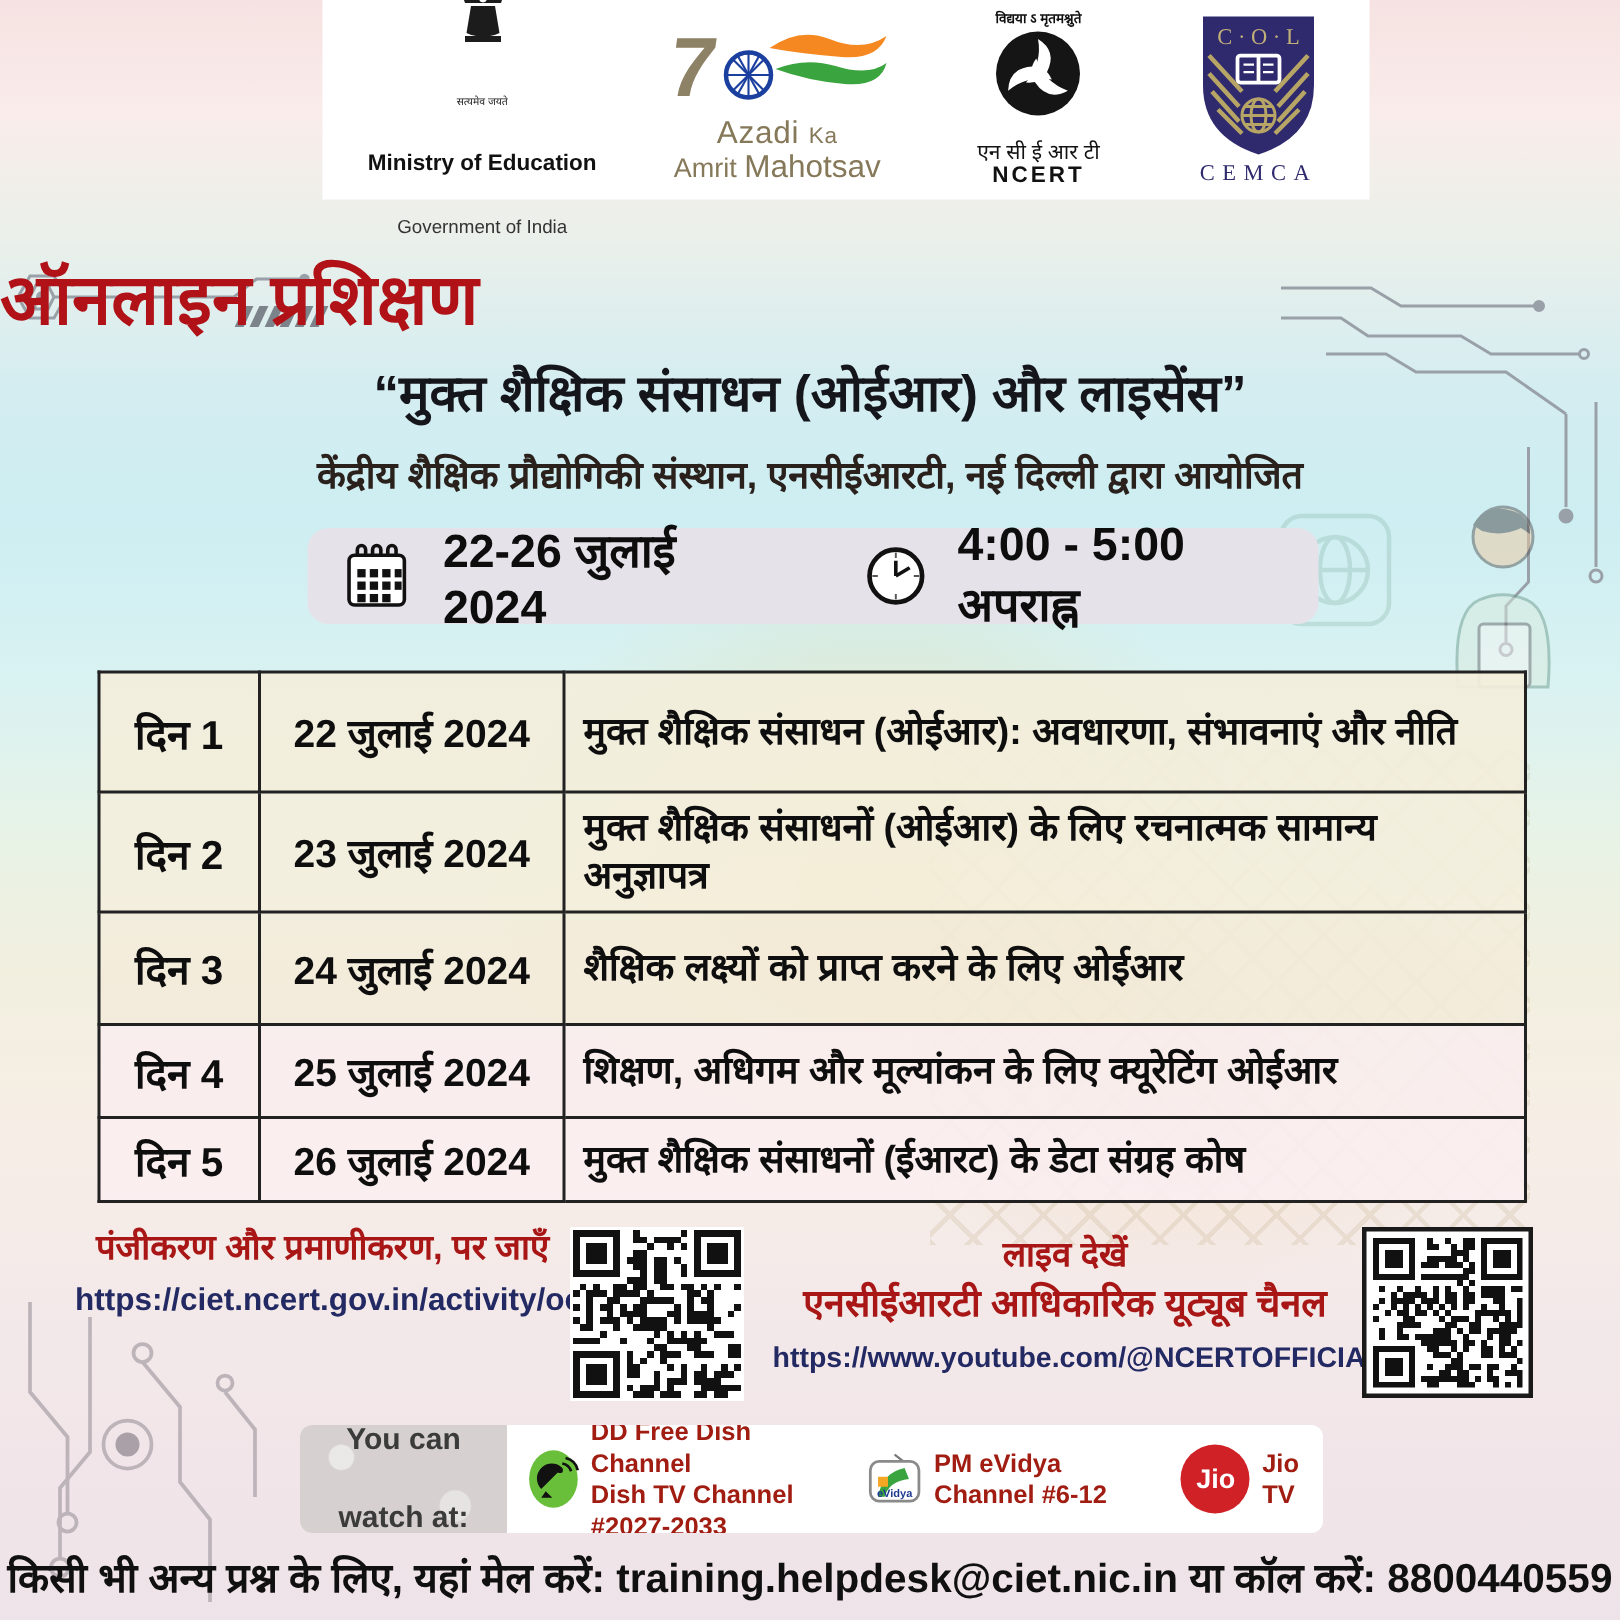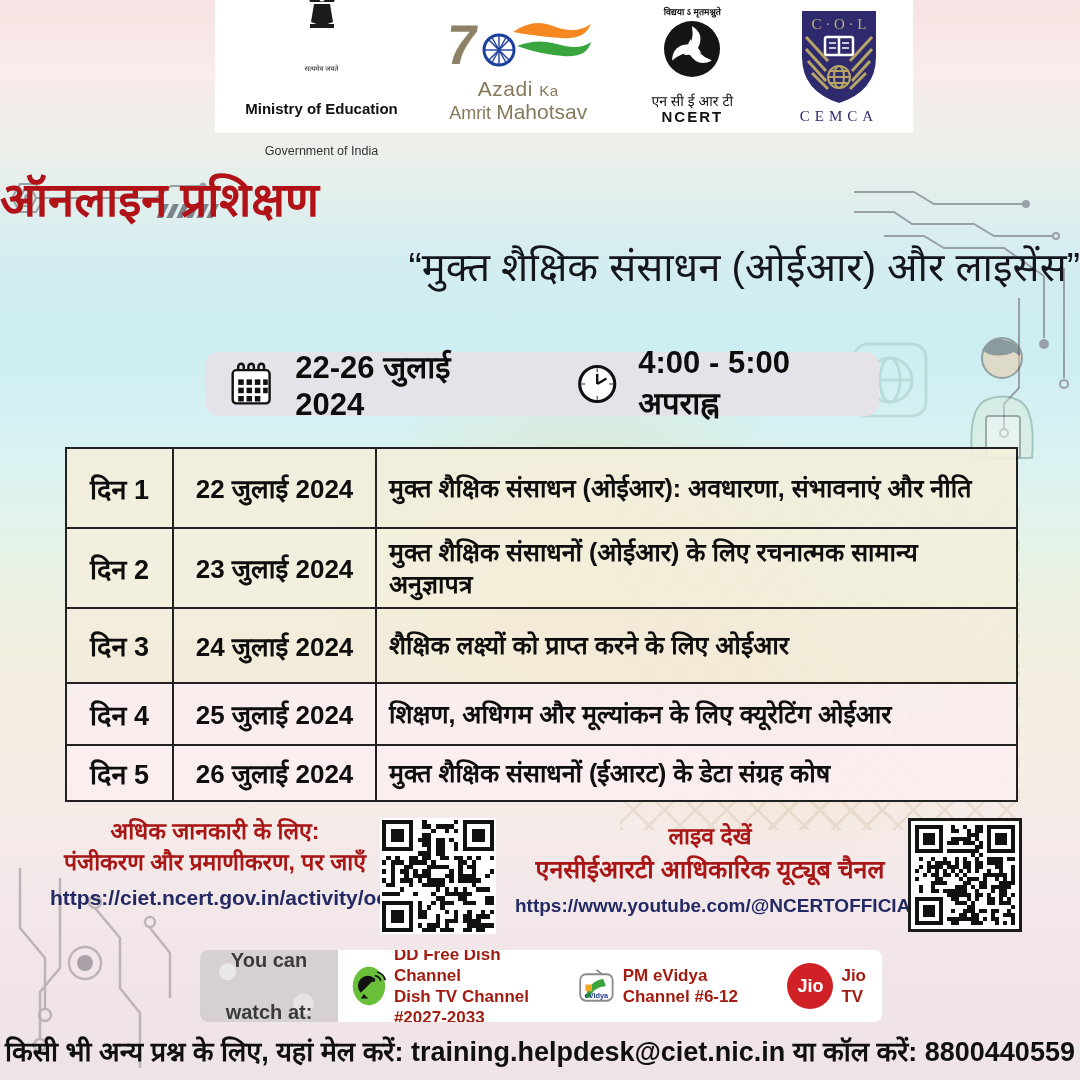--- a/index.html
+++ b/index.html
@@ -33,22 +33,22 @@
   .azadi-l1 .ka{font-size:15px;}
   .azadi-l2{font-size:18px;margin-top:2px;}
   .azadi-l2 .mahotsav{font-size:21px;margin-top:32px;}
   .ncert-motto{font-size:9px;color:#111;font-weight:700;}
   .ncert-hindi{font-size:14px;font-weight:400;color:#111;margin-top:14px;text-align:right;}
   .ncert-eng{font-size:15px;font-weight:700;color:#111;letter-spacing:2px;}
   .cemca-label{font-size:15px;color:#2f2a6e;letter-spacing:5px;margin-top:3px;font-family:"Liberation Serif","DejaVu Serif",serif;}
   
   .main-title{left:0;top:166px;width:100%;text-align:left;
     font-size:47px;font-weight:800;color:#b01217;}
-  .subtitle{left:0;top:238px;width:100%;text-align:right;
-    font-size:40px;font-weight:400;color:#15161c;}
+  .subtitle{left:0;top:238px;width:100%;text-align:center;
+    font-size:34px;font-weight:700;color:#15161c;}
   .organizer{left:0;top:298px;width:100%;text-align:center;
     font-size:25px;font-weight:700;color:#2a211d;}
   
   .schedule{left:205px;top:352px;width:674px;height:64px;background:#e6e2e9;
     border-radius:14px;display:flex;align-items:center;box-sizing:border-box;padding:14px 18px;}
   .sched-text{font-size:31px;font-weight:800;color:#0d0d0d;}
   
   table.days{position:absolute;left:65px;top:447px;width:953px;border-collapse:collapse;table-layout:fixed;}
   table.days td{border:2px solid #222;color:#0e0e0e;vertical-align:middle;box-sizing:border-box;}
   td.c-day{width:107px;text-align:center;font-size:27px;font-weight:800;}
@@ -247,20 +247,21 @@
           <line x1="32" y1="62" x2="50" y2="62"></line>
           <line x1="32" y1="74" x2="50" y2="74"></line>
         </g>
       </svg>
       <div class="cemca-label">CEMCA</div>
     </div>
   </div>
 
   <div class="abs main-title">ऑनलाइन प्रशिक्षण</div>
   <div class="abs subtitle">“मुक्त शैक्षिक संसाधन (ओईआर) और लाइसेंस”</div>
+  <div class="abs organizer">केंद्रीय शैक्षिक प्रौद्योगिकी संस्थान, एनसीईआरटी, नई दिल्ली द्वारा आयोजित</div>
 
   <div class="abs schedule">
     <svg width="48" height="50" viewBox="0 0 48 50" style="margin-left:6px;">
       <g stroke="#111" stroke-width="2.6" fill="none">
         <rect x="4" y="10" width="40" height="36" rx="4" fill="#fff"></rect>
         <path d="M10 10 v-4 a3 3 0 0 1 6 0 v4"></path>
         <path d="M21 10 v-4 a3 3 0 0 1 6 0 v4"></path>
         <path d="M32 10 v-4 a3 3 0 0 1 6 0 v4"></path>
       </g>
       <g fill="#111">
@@ -316,21 +317,20 @@
       </tr>
       <tr class="r5">
         <td class="c-day">दिन 5</td>
         <td class="c-date">26 जुलाई 2024</td>
         <td class="c-topic">मुक्त शैक्षिक संसाधनों (ईआरट) के डेटा संग्रह कोष</td>
       </tr>
     </tbody>
   </table>
 
   <div class="abs info-left">
-    <div class="red-line">अधिक जानकारी के लिए:</div>
     <div class="red-line">पंजीकरण और प्रमाणीकरण, पर जाएँ</div>
     <div class="url-line">https://ciet.ncert.gov.in/activity/oerh</div>
   </div>
   <div class="abs qr" id="qr-left">
       <svg viewBox="0 0 25 25" xmlns="http://www.w3.org/2000/svg" shape-rendering="crispEdges">
         <rect width="25" height="25" fill="#fff"></rect>
         <rect x="9" y="0" width="1" height="1" fill="#111"></rect>
         <rect x="16" y="0" width="1" height="1" fill="#111"></rect>
         <rect x="9" y="1" width="1" height="1" fill="#111"></rect>
         <rect x="10" y="1" width="1" height="1" fill="#111"></rect>

